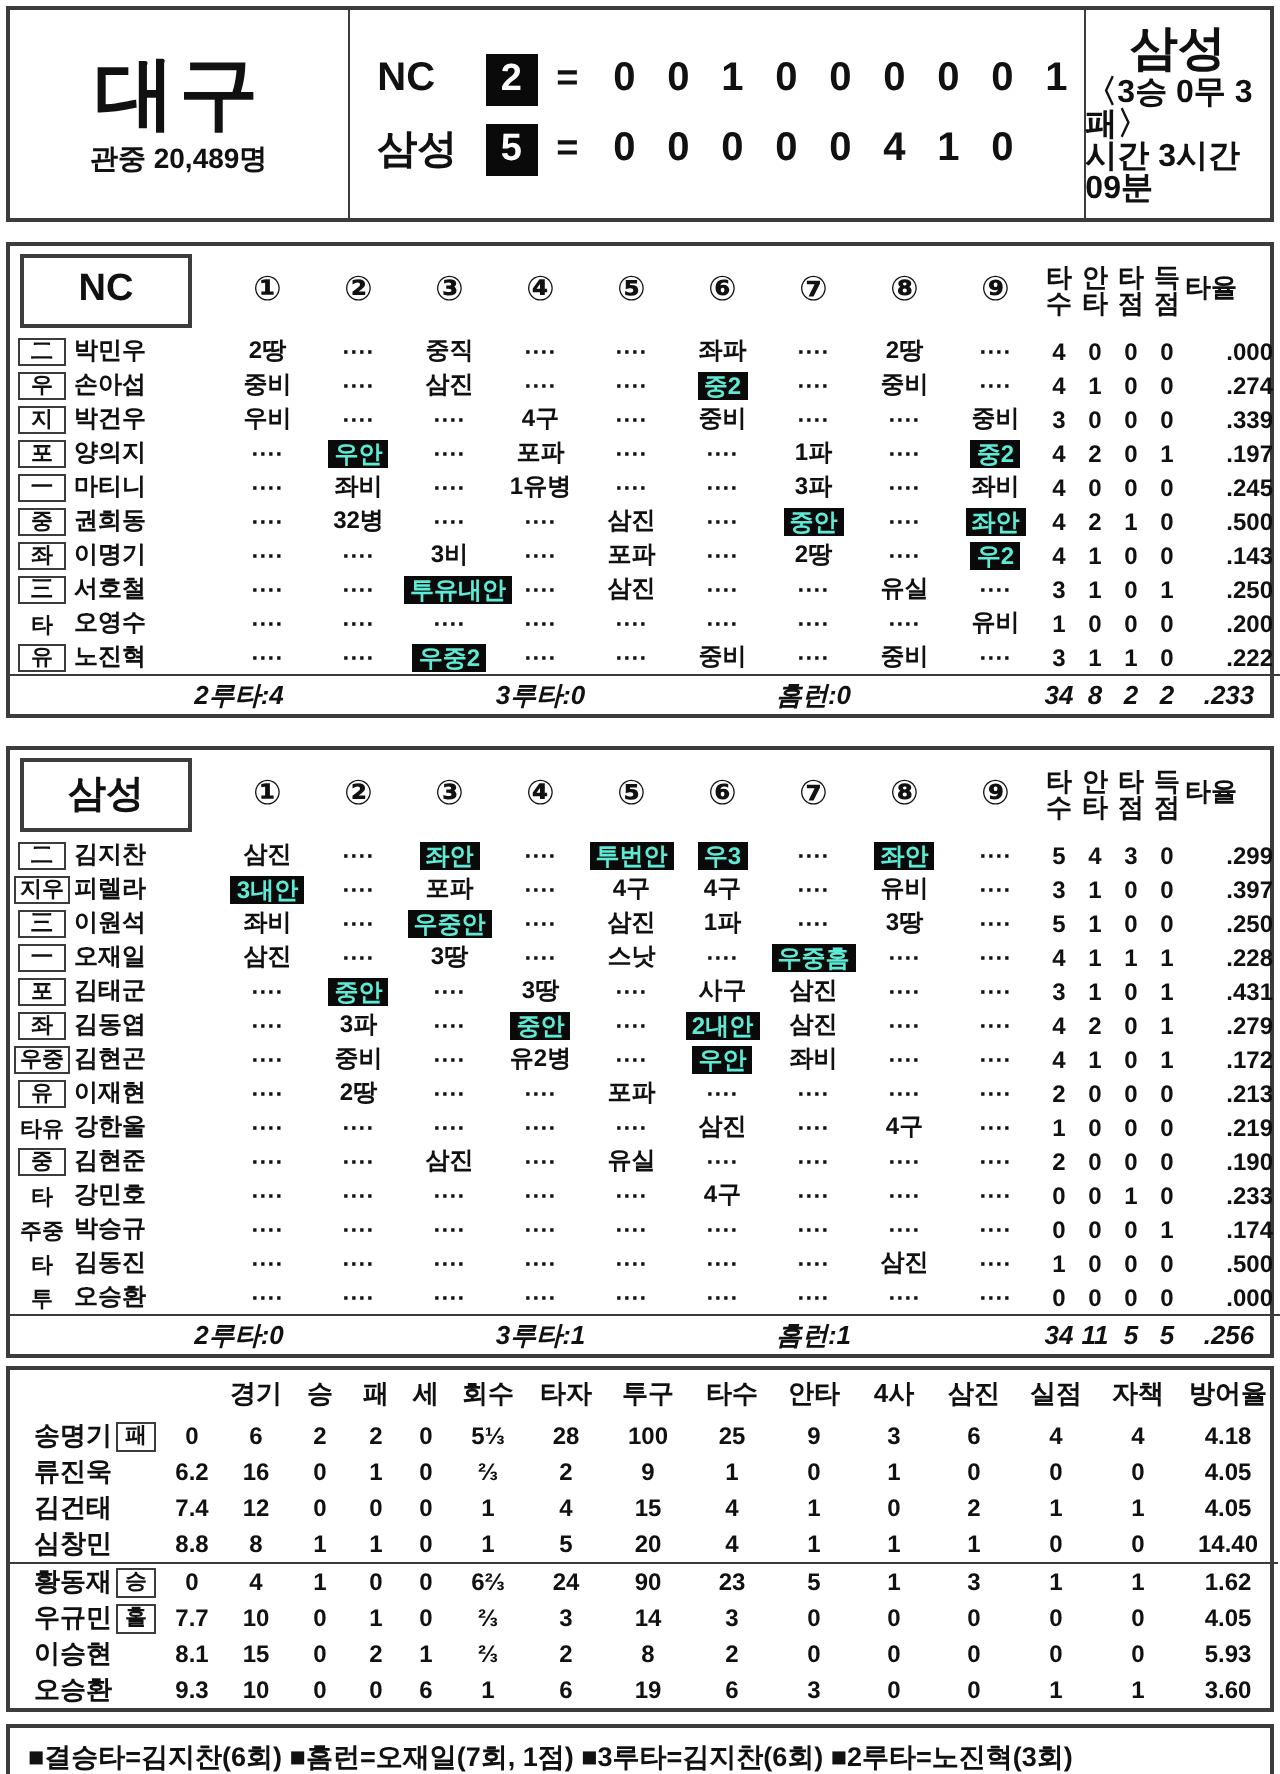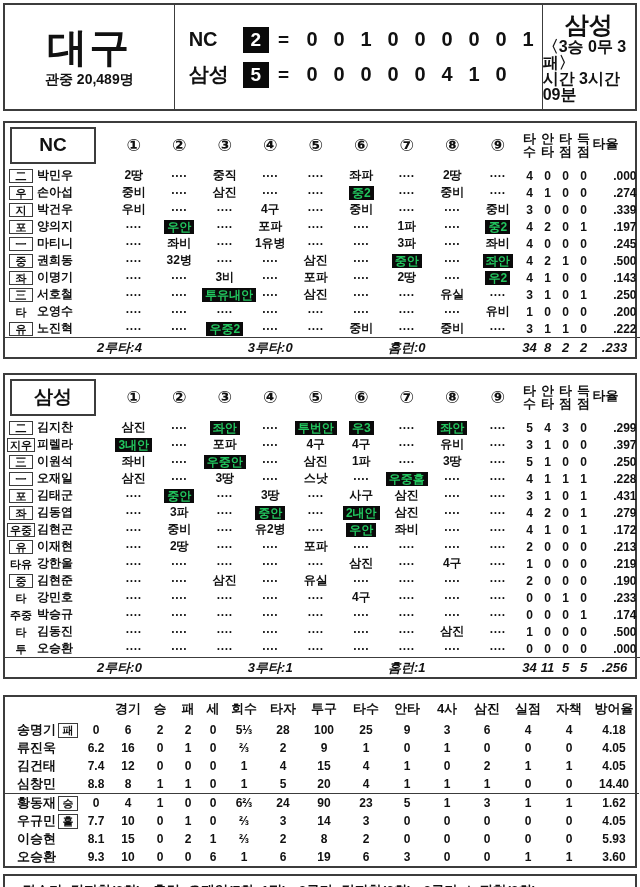--- a/index.html
+++ b/index.html
@@ -34,36 +34,36 @@
   .teambox{width:82px;height:33px;margin-left:5px;border:2px solid #3c3c3c;display:flex;align-items:center;justify-content:center;font-size:19px;}
   .inn-h{font-size:17px;font-weight:700;text-align:center;}
   .sh{font-size:13px;line-height:13px;text-align:center;}
   .avg-h{font-size:13px;text-align:left;vertical-align:bottom;padding-bottom:2px !important;}
   .bat tbody td{height:17px;font-size:12px;}
   td.pos{text-align:center;}
   .posbox{display:inline-block;min-width:18px;padding:0 2px;border:1px solid #3c3c3c;font-size:11px;line-height:12px;text-align:center;}
   .posplain{display:inline-block;min-width:18px;padding:0 2px;font-size:11px;line-height:12px;text-align:center;}
   td.nm{text-align:left;font-size:13px;}
   td.c{text-align:center;}
-  .hl{display:inline-block;background:#0a0a0a;color:#22c55e;padding:0 3px;line-height:14px;font-size:12px;}
+  .hl{display:inline-block;background:#0a0a0a;color:#5eead4;padding:0 3px;line-height:14px;font-size:12px;}
   td.s{text-align:center;font-size:13px;}
   td.avg{text-align:right;padding-right:4px !important;font-size:13px;}
   .bat tfoot td{height:19px;border-top:1.5px solid #3c3c3c;font-size:13px;text-align:center;vertical-align:middle;font-style:italic;}
   .bat tfoot td.s,.bat tfoot td.avg{font-size:13px;}
 
   
   .pit th{height:24px;font-size:13px;text-align:center;padding:0;white-space:nowrap;}
   .pit td{height:15px;font-size:12px;text-align:center;padding:0;white-space:nowrap;}
   .pit td.pnm{text-align:left;padding-left:12px;font-size:13px;}
   .decbox{display:inline-block;min-width:16px;padding:0 1px;border:1px solid #3c3c3c;font-size:11px;line-height:13px;text-align:center;}
   tr.grp td{border-top:1.5px solid #3c3c3c;}
 
   
   .notes{padding:5px 9px;font-size:13.5px;line-height:20px;}
-  .mt10{margin-top:10px;} .mt14{margin-top:14px;} .mt8{margin-top:16px;} .mt6{margin-top:6px;}
+  .mt10{margin-top:10px;} .mt14{margin-top:14px;} .mt8{margin-top:4px;} .mt6{margin-top:6px;}
 </style>
 </head>
 <body>
 
 <div class="page">
 
   <div class="box hdr">
     <div class="hdr-left">
       <div class="stadium">대구</div>
       <div class="attend">관중 20,489명</div>

